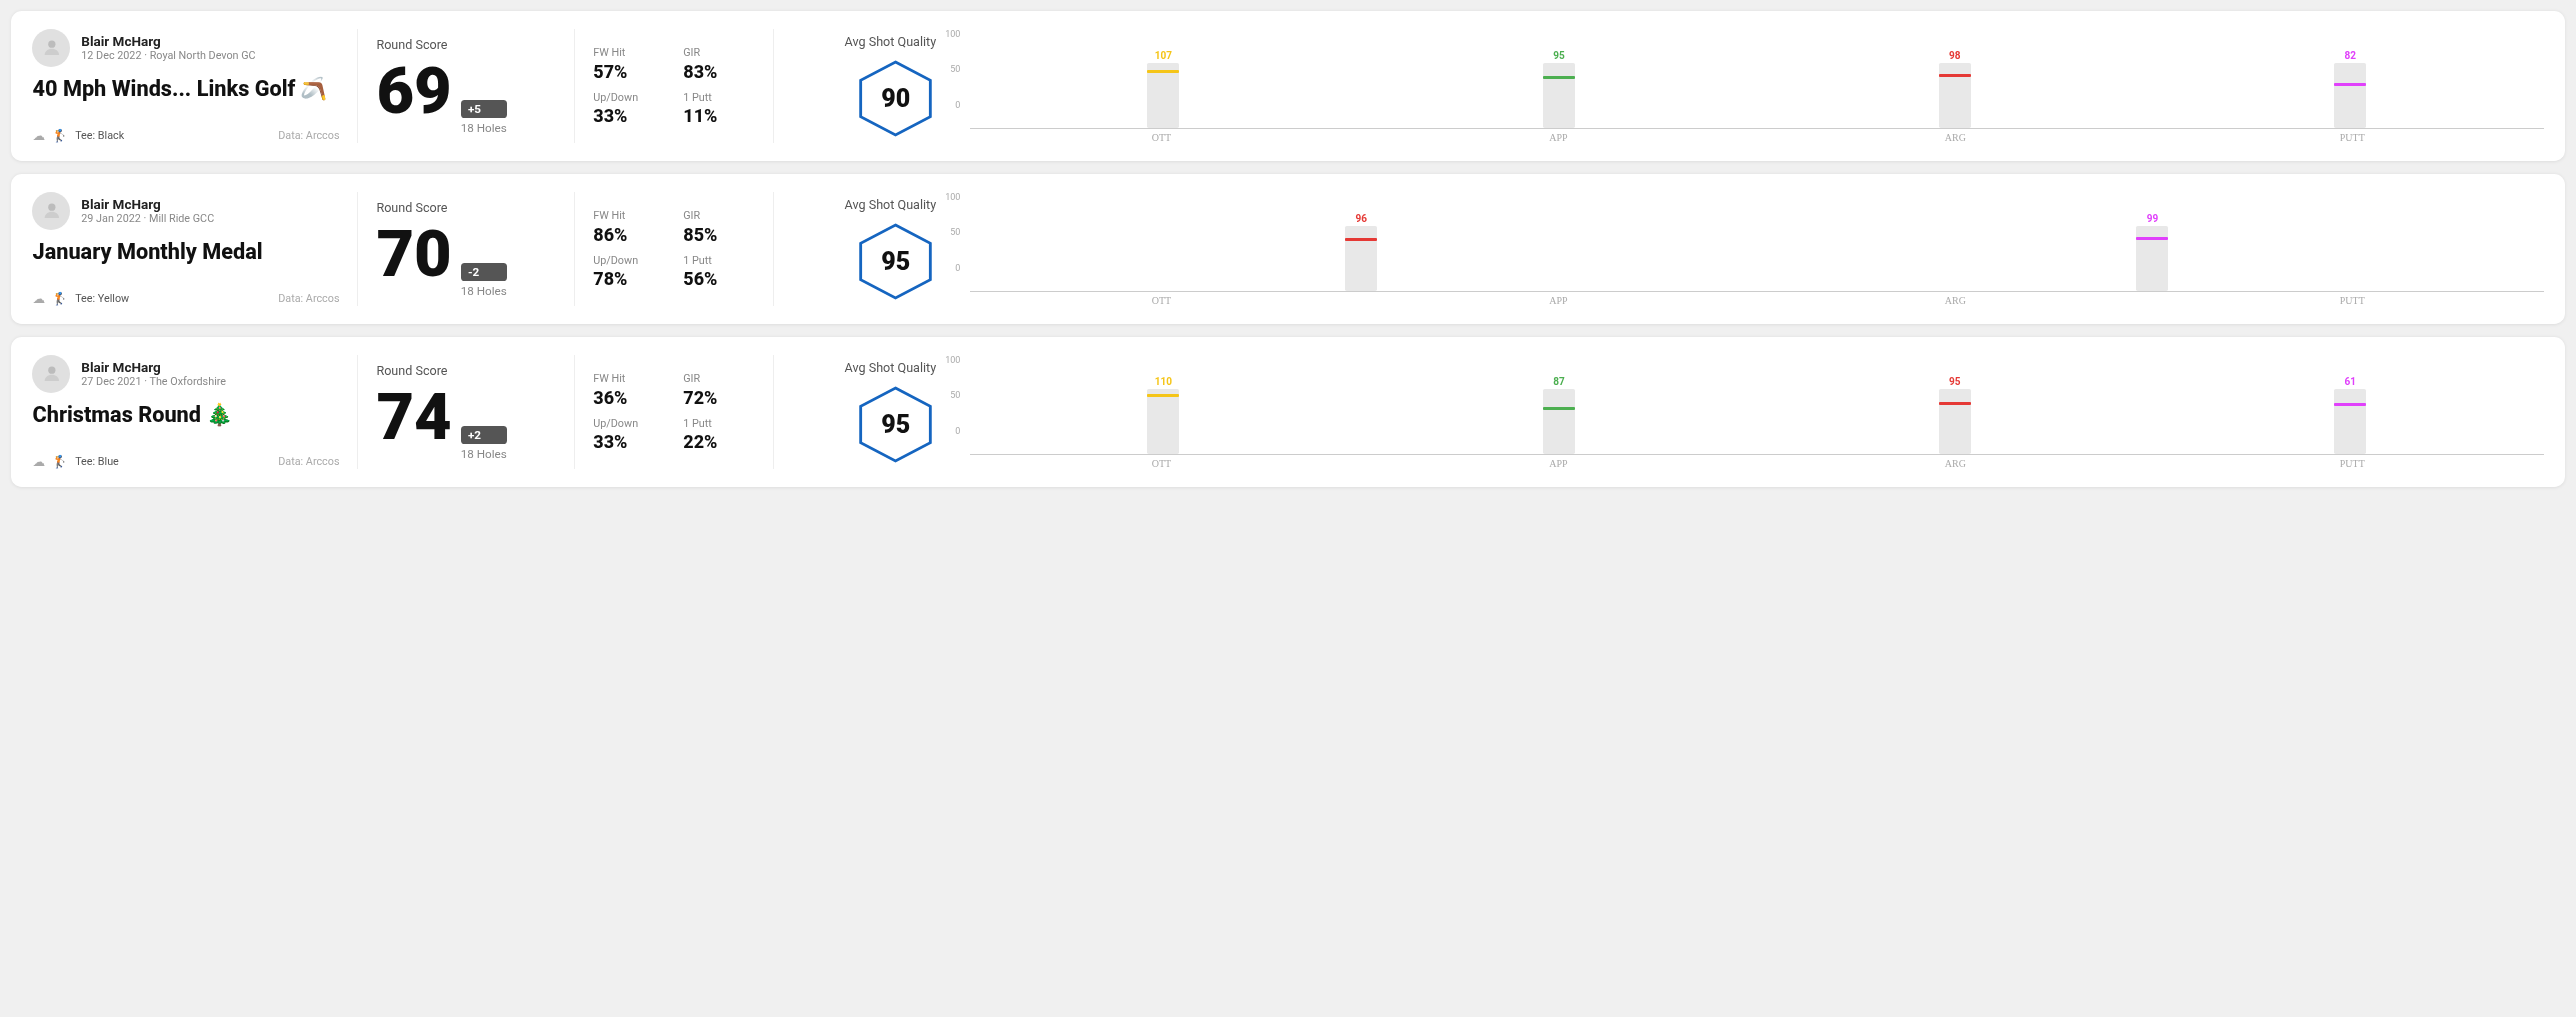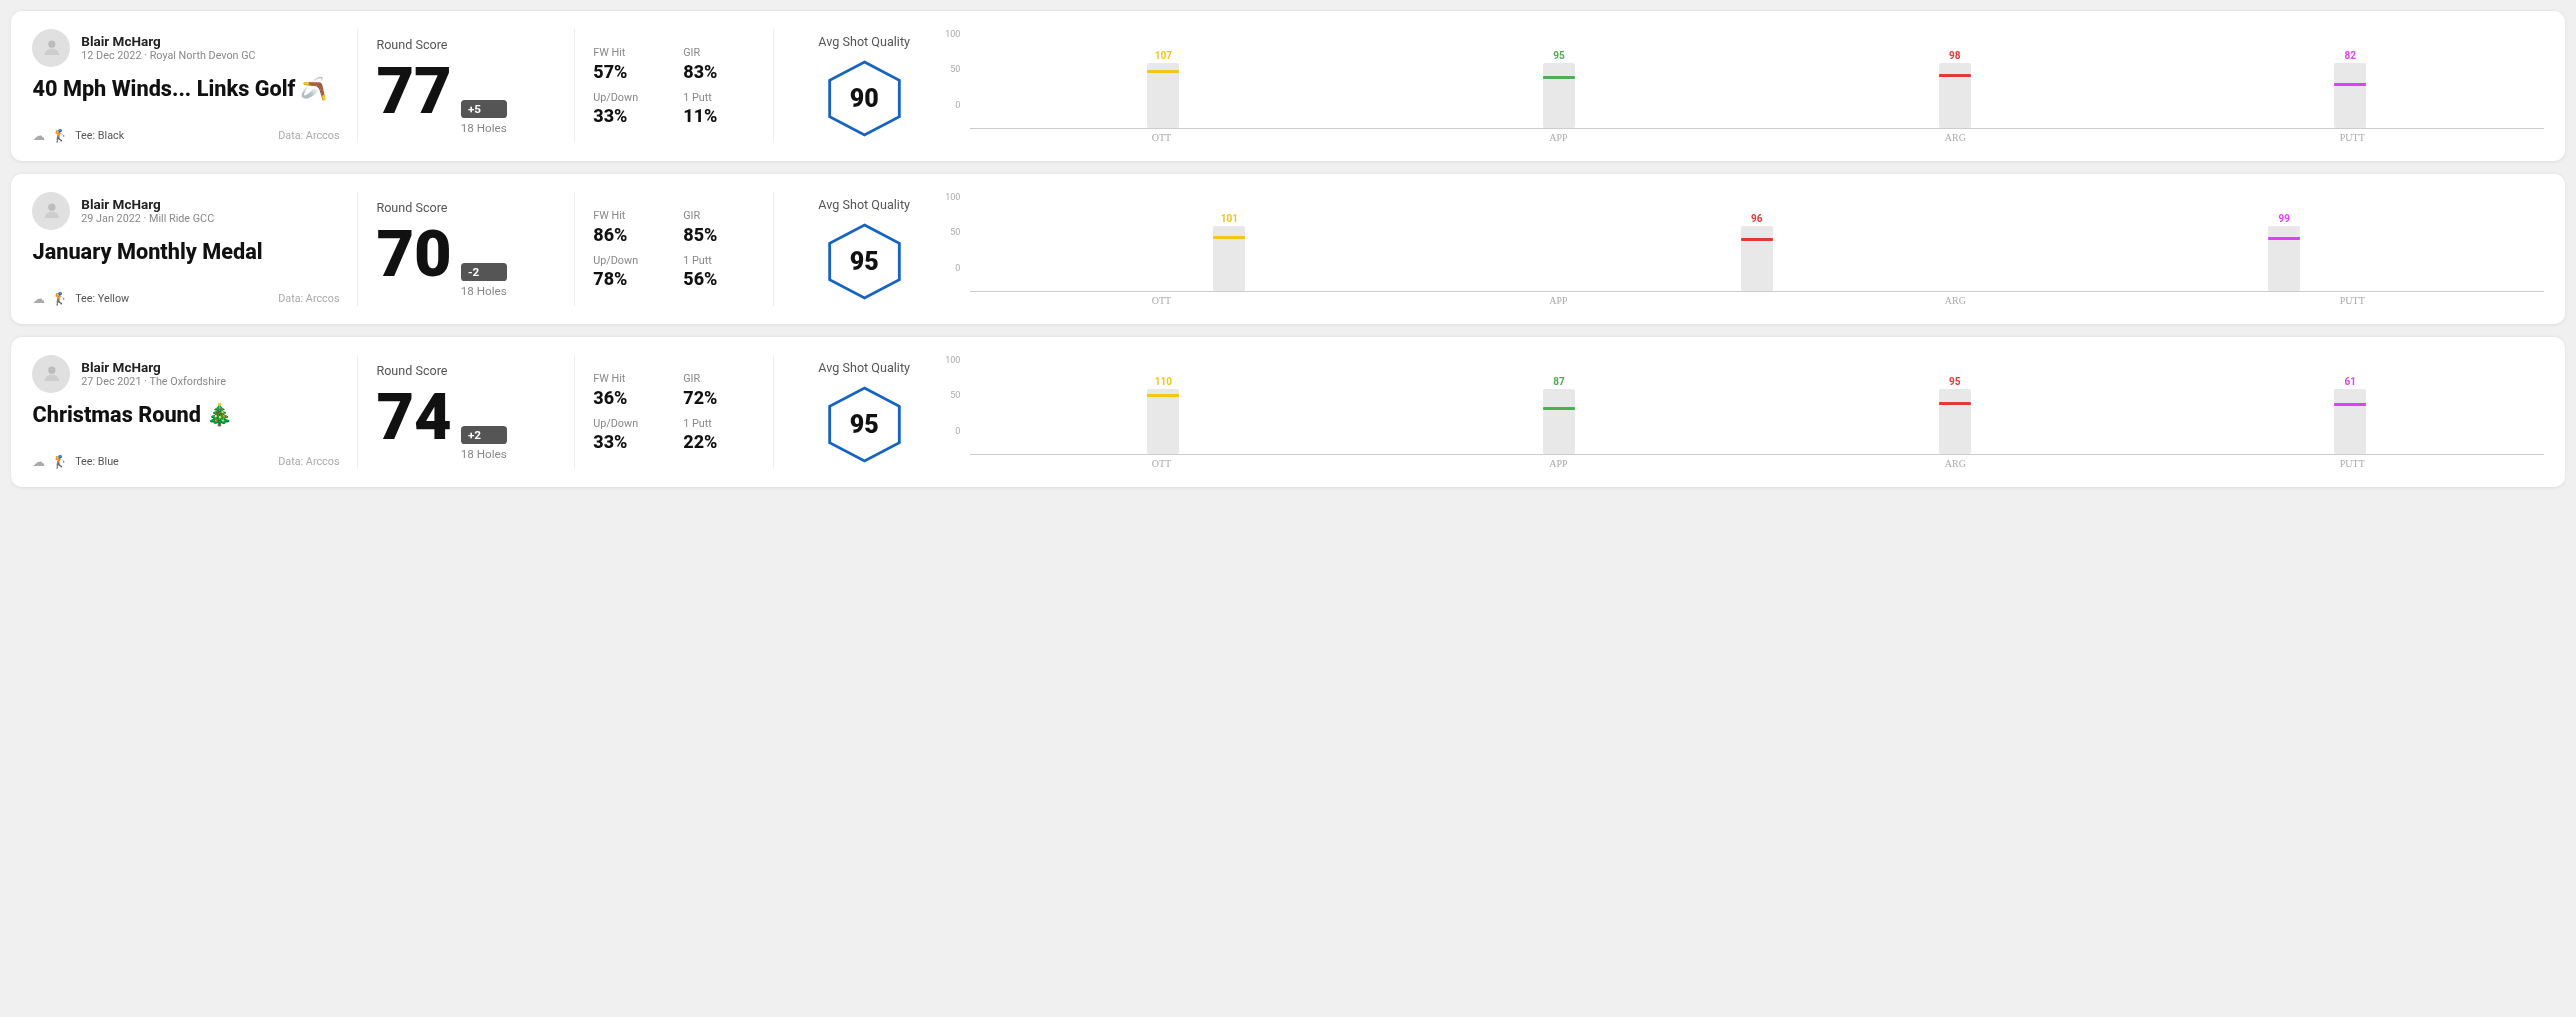--- a/index.html
+++ b/index.html
@@ -153,21 +153,21 @@
       font-size: 18px;
       font-weight: 800;
       color: #111;
     }
     .quality-section {
       width: 144px;
       min-width: 126px;
       flex-shrink: 0;
       display: flex;
       flex-direction: column;
-      align-items: center;
+      align-items: flex-end;
       justify-content: center;
     }
     .quality-label {
       font-size: 12.6px;
       color: #555;
       margin-bottom: 9px;
     }
     .hex-container {
       display: flex;
       align-items: center;
@@ -287,21 +287,21 @@
           </div>
           <span class="data-label">Data: Arccos</span>
         </div>
       </div>
 
       <div class="divider"></div>
 
       <div class="score-section">
         <div class="score-label">Round Score</div>
         <div class="score-row">
-          <span class="score-number">77</span>
+          <span class="score-number">69</span>
           <div class="score-badge-wrap">
             <span class="score-badge">+5</span>
             <span class="holes-label">18 Holes</span>
           </div>
         </div>
       </div>
 
       <div class="divider"></div>
 
       <div class="stats-section">
@@ -482,27 +482,20 @@
 
     <div class="chart-section">
       <div class="bar-chart">
         <div class="bars-area">
           <div class="y-axis">
             <span class="y-label">100</span>
             <span class="y-label">50</span>
             <span class="y-label">0</span>
           </div>
 
-      <div class="bar-group">
-        <span class="bar-value" style="color:#f5c518">101</span>
-        <div style="position:relative;width:32px;height:65px;background:#e8e8e8;border-radius:1.8px;">
-          <div style="position:absolute;bottom:0;left:0;width:100%;height:55px;background:transparent;"></div>
-          <div style="position:absolute;bottom:52px;left:0;width:100%;height:2.7px;background:#f5c518;border-radius:0.9px;"></div>
-        </div>
-      </div>
 
 
       <div class="bar-group">
         <span class="bar-value" style="color:#e53935">96</span>
         <div style="position:relative;width:32px;height:65px;background:#e8e8e8;border-radius:1.8px;">
           <div style="position:absolute;bottom:0;left:0;width:100%;height:52px;background:transparent;"></div>
           <div style="position:absolute;bottom:50px;left:0;width:100%;height:2.7px;background:#e53935;border-radius:0.9px;"></div>
         </div>
       </div>
 

